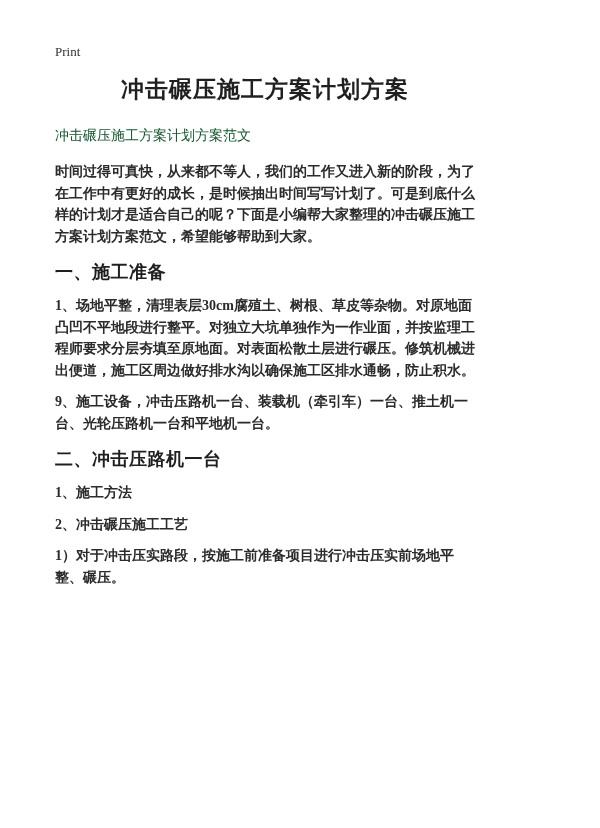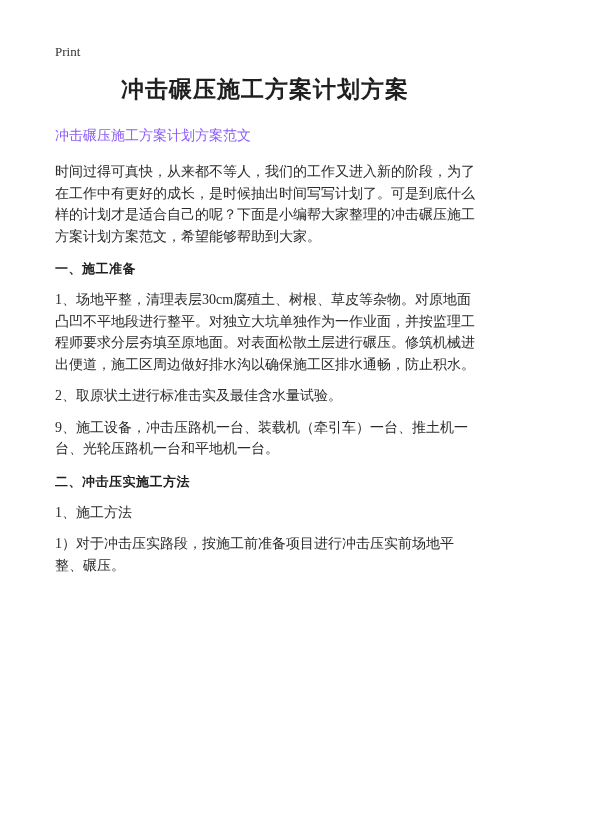--- a/index.html
+++ b/index.html
@@ -26,30 +26,31 @@
     font-size: 23px;
     font-weight: bold;
     text-align: center;
     letter-spacing: 1px;
     color: #1f1f1f;
     margin: 8px 0 22px 0;
   }
   .doc-subtitle {
     font-size: 14px;
     margin-bottom: 16px;
-    color: #8b5cf6;
+    color: #14532d;
   }
   .para {
     font-size: 14px;
     line-height: 21.5px;
     margin-bottom: 10px;
     color: #2b2b2b;
+    font-weight: bold;
   }
   .section-heading {
-    font-size: 13px;
+    font-size: 18px;
     font-weight: bold;
     color: #1f1f1f;
     margin: 13px 0 11px 0;
     letter-spacing: 0.5px;
   }
 </style>
 </head>
 <body>
 
 <div class="page">
@@ -59,28 +60,28 @@
   <h1 class="doc-title">冲击碾压施工方案计划方案</h1>
 
   <p class="doc-subtitle">冲击碾压施工方案计划方案范文</p>
 
   <p class="para">时间过得可真快，从来都不等人，我们的工作又进入新的阶段，为了在工作中有更好的成长，是时候抽出时间写写计划了。可是到底什么样的计划才是适合自己的呢？下面是小编帮大家整理的冲击碾压施工方案计划方案范文，希望能够帮助到大家。</p>
 
   <h2 class="section-heading">一、施工准备</h2>
 
   <p class="para">1、场地平整，清理表层30cm腐殖土、树根、草皮等杂物。对原地面凸凹不平地段进行整平。对独立大坑单独作为一作业面，并按监理工程师要求分层夯填至原地面。对表面松散土层进行碾压。修筑机械进出便道，施工区周边做好排水沟以确保施工区排水通畅，防止积水。</p>
 
-  <p class="para">2、取原状土进行标准击实及最佳含水量试验。</p>
 
 
   <p class="para">9、施工设备，冲击压路机一台、装载机（牵引车）一台、推土机一台、光轮压路机一台和平地机一台。</p>
 
 
-  <h2 class="section-heading">二、冲击压实施工方法</h2>
+  <h2 class="section-heading">二、冲击压路机一台</h2>
 
   <p class="para">1、施工方法</p>
 
 
 
+  <p class="para">2、冲击碾压施工工艺</p>
 
   <p class="para">1）对于冲击压实路段，按施工前准备项目进行冲击压实前场地平整、碾压。</p>
 
 </div>
 
 </body></html>

